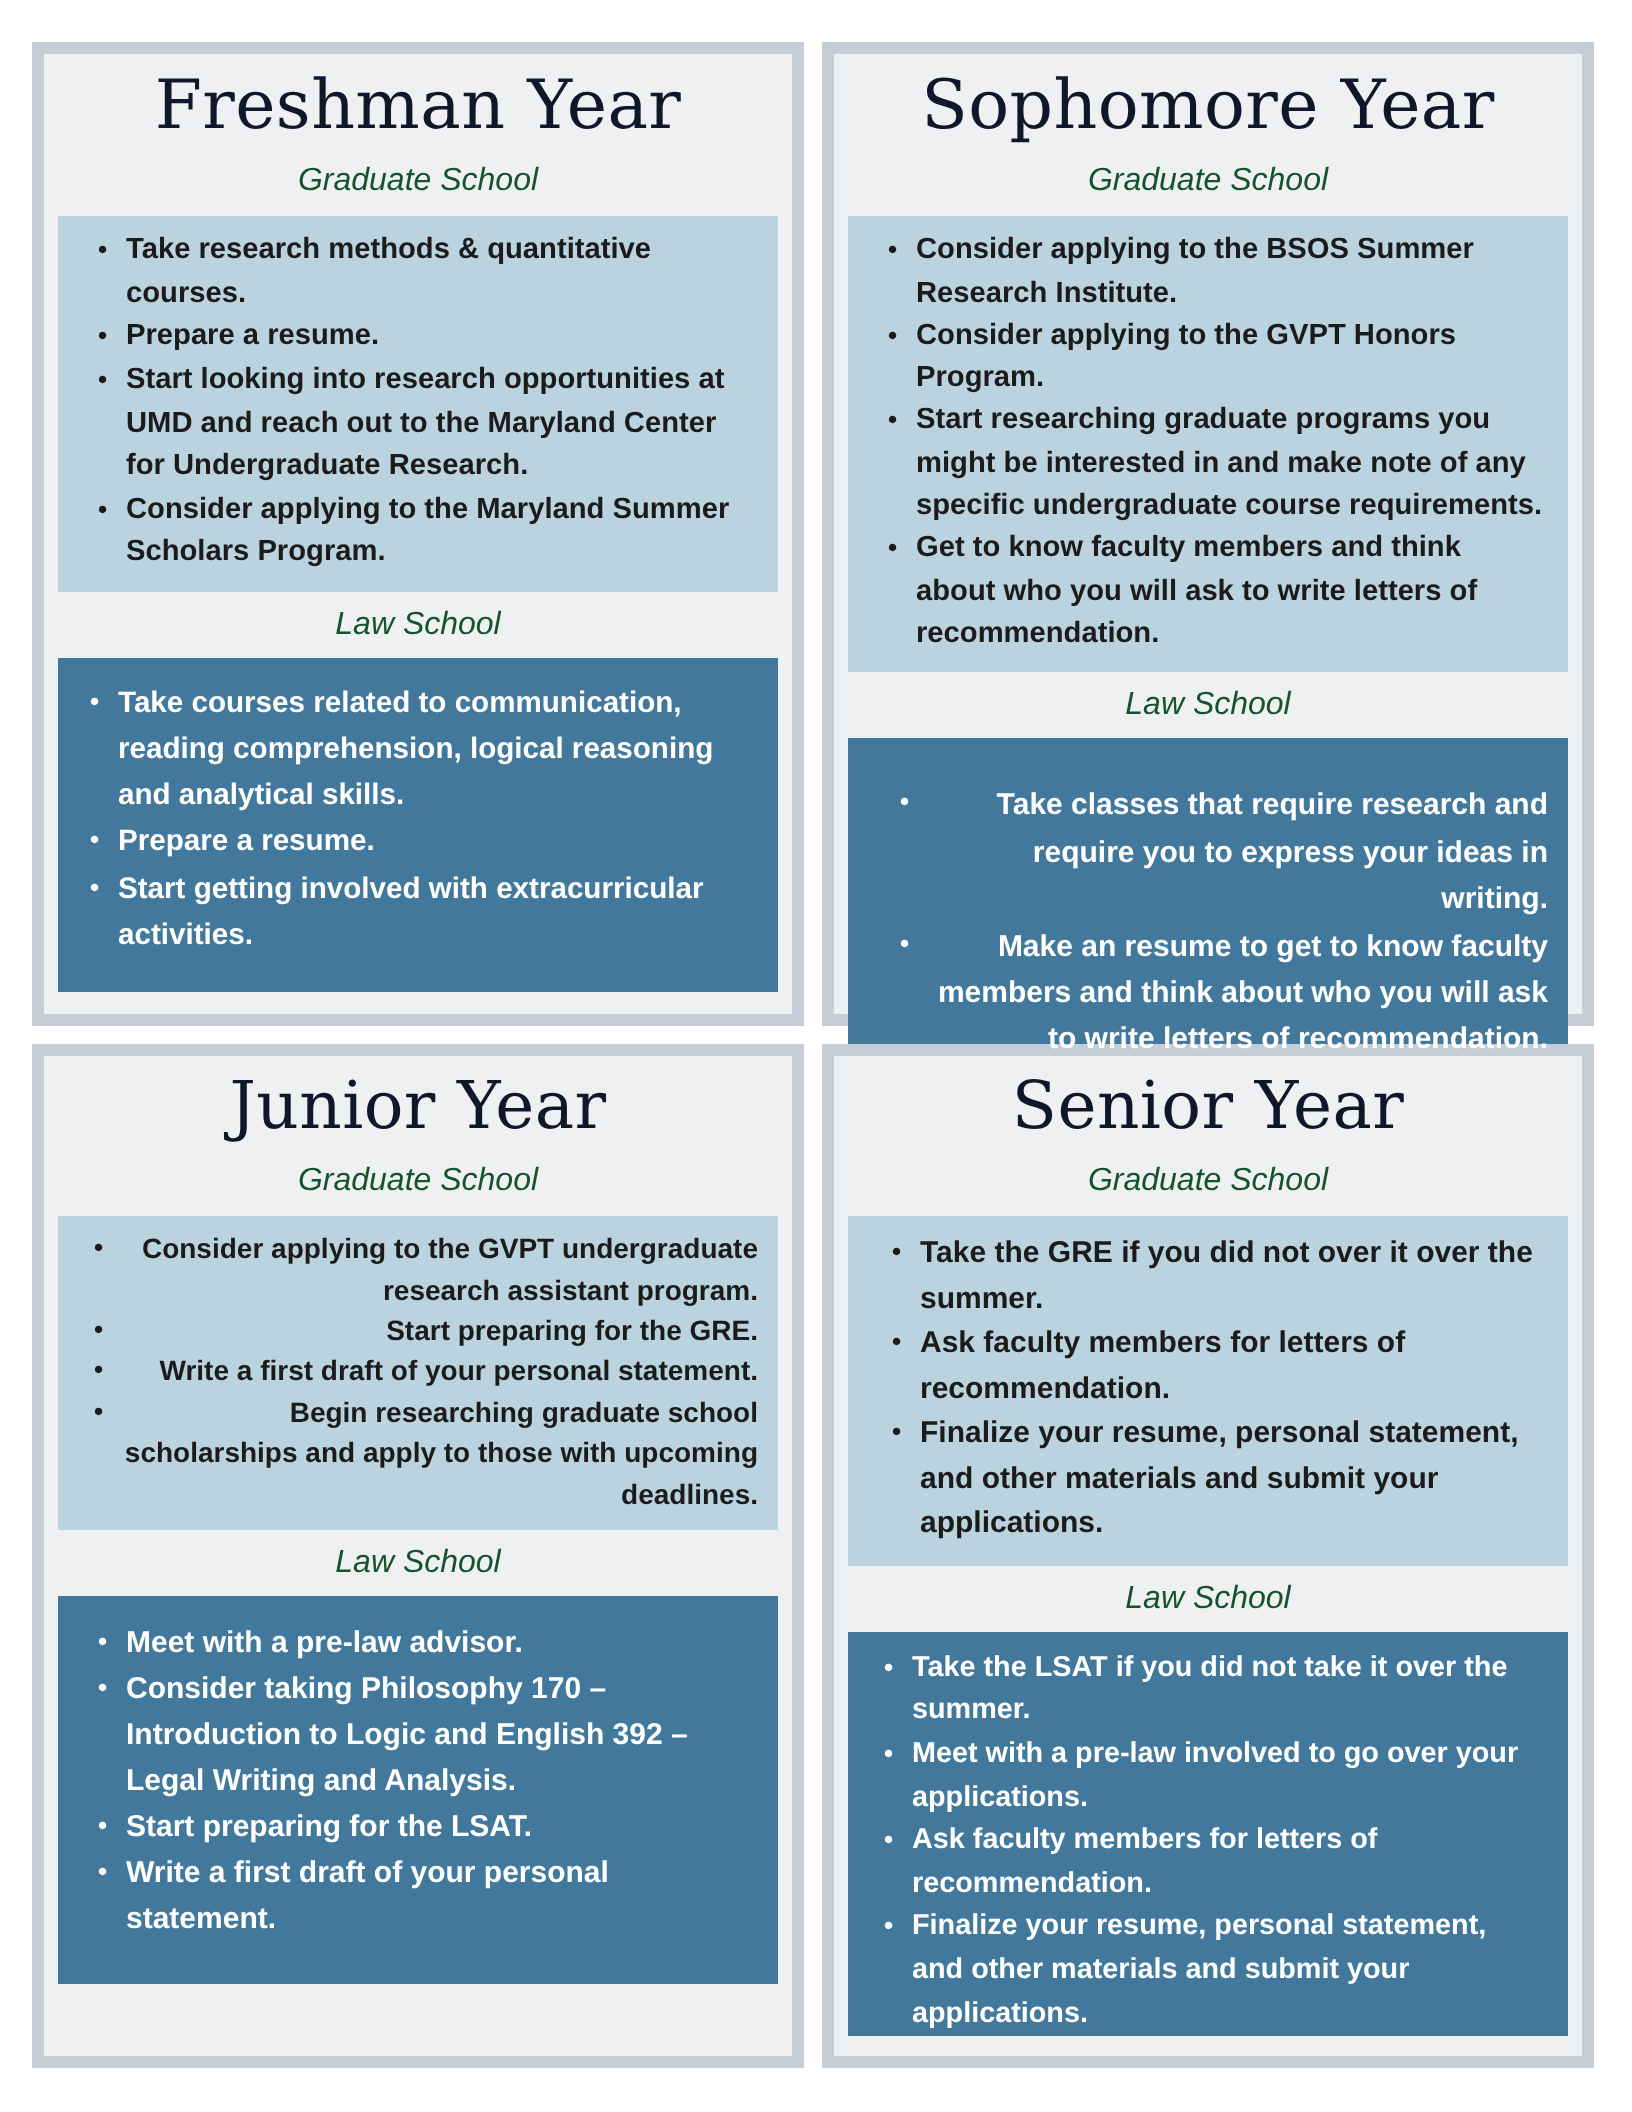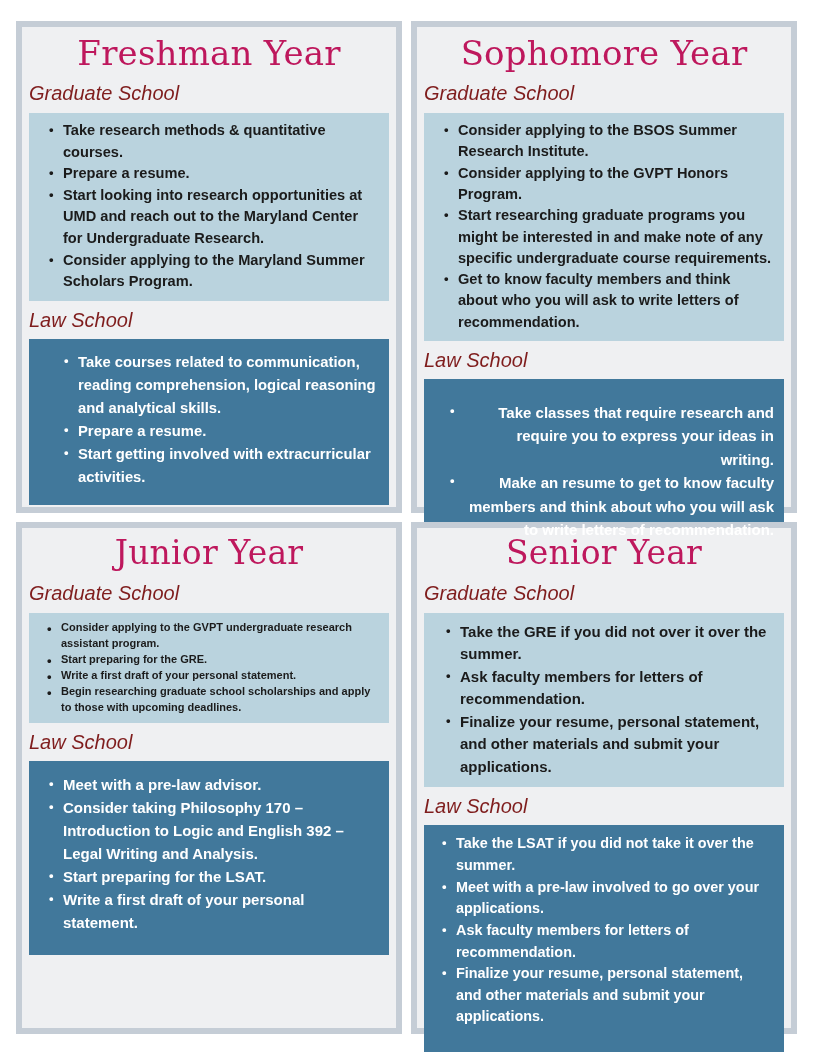--- a/index.html
+++ b/index.html
@@ -50,34 +50,35 @@
     box-sizing: border-box;
     padding: 5px 7px 8px 7px;
     display: flex;
     flex-direction: column;
   }
 
   .year-title {
     font-family: "DejaVu Serif", "Liberation Serif", serif;
     font-size: 34px;
     font-weight: 400;
-    color: #be185d;
+    color: #0f172a;
     text-align: center;
     line-height: 1.12;
     margin: 2px 0 2px 0;
     letter-spacing: 0.2px;
   }
   .row-bot .year-title { font-size: 33px; }
 
   .section-title {
     font-family: "Liberation Sans", sans-serif;
     font-style: italic;
-    font-size: 20px;
+    font-size: 16px;
     font-weight: 400;
-    color: #7f1d1d;
+    color: #14532d;
+    text-align: center;
     margin: 7px 0 6px 0;
     line-height: 1.2;
   }
 
   .bullet-box {
     box-sizing: border-box;
     padding: 8px 12px 9px 4px;
   }
   .bullet-box.grad {
     background: #bad3de;
@@ -106,36 +107,36 @@
     content: "\2022";
     position: absolute;
     left: -14px;
     top: 0;
     font-size: 13px;
     line-height: 1.48;
   }
 
   
   .p-freshman .bullet-box.grad { margin-top: 2px; padding: 7px 10px 8px 4px; }
-  .p-freshman .bullet-box.law  { margin-top: 1px; padding: 12px 10px 16px 19px; }
+  .p-freshman .bullet-box.law  { margin-top: 1px; padding: 12px 10px 16px 0; }
   .p-freshman .bullet-box.law li { font-size: 14.8px; line-height: 1.56; }
 
   .p-sophomore .bullet-box.grad { margin-top: 2px; padding: 7px 12px 8px 4px; }
   .p-sophomore .bullet-box.grad li { line-height: 1.46; }
   .p-sophomore .bullet-box.law  { margin-top: 1px; padding: 22px 10px 26px 10px; text-align: right; }
   .p-sophomore .bullet-box.law li { font-size: 15px; line-height: 1.56; }
 
   .p-junior .bullet-box.grad { margin-top: 2px; padding: 6px 10px 8px 2px; }
-  .p-junior .bullet-box.grad li { font-size: 11px; line-height: 1.46; }
+  .p-junior .bullet-box.grad li { font-size: 14px; line-height: 1.46; text-align: right; }
   .p-junior .bullet-box.law  { margin-top: 1px; padding: 13px 10px 20px 4px; }
   .p-junior .bullet-box.law li { font-size: 15px; line-height: 1.53; }
 
   .p-senior .bullet-box.grad { margin-top: 2px; padding: 8px 12px 9px 6px; }
   .p-senior .bullet-box.grad li { font-size: 15px; line-height: 1.5; }
-  .p-senior .bullet-box.law  { margin-top: 1px; padding: 8px 12px 24px 2px; }
+  .p-senior .bullet-box.law  { margin-top: 1px; padding: 8px 12px 0 2px; }
   .p-senior .bullet-box.law li { font-size: 14.4px; line-height: 1.5; }
 
   .spacer { flex: 1 1 auto; }
 </style>
 </head>
 <body>
 
 <div class="page">
   <div class="grid">
 

